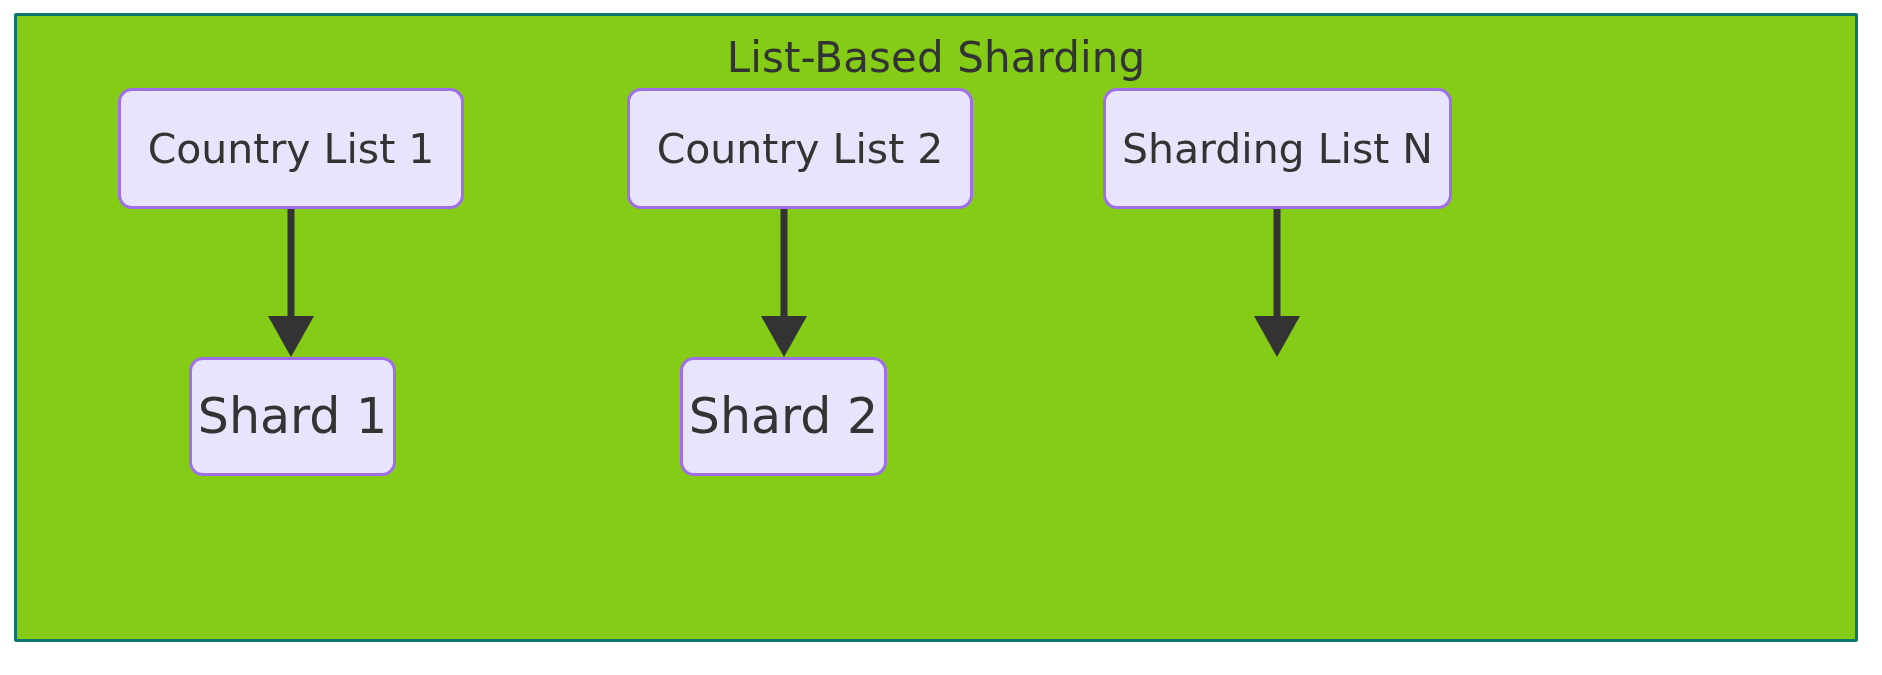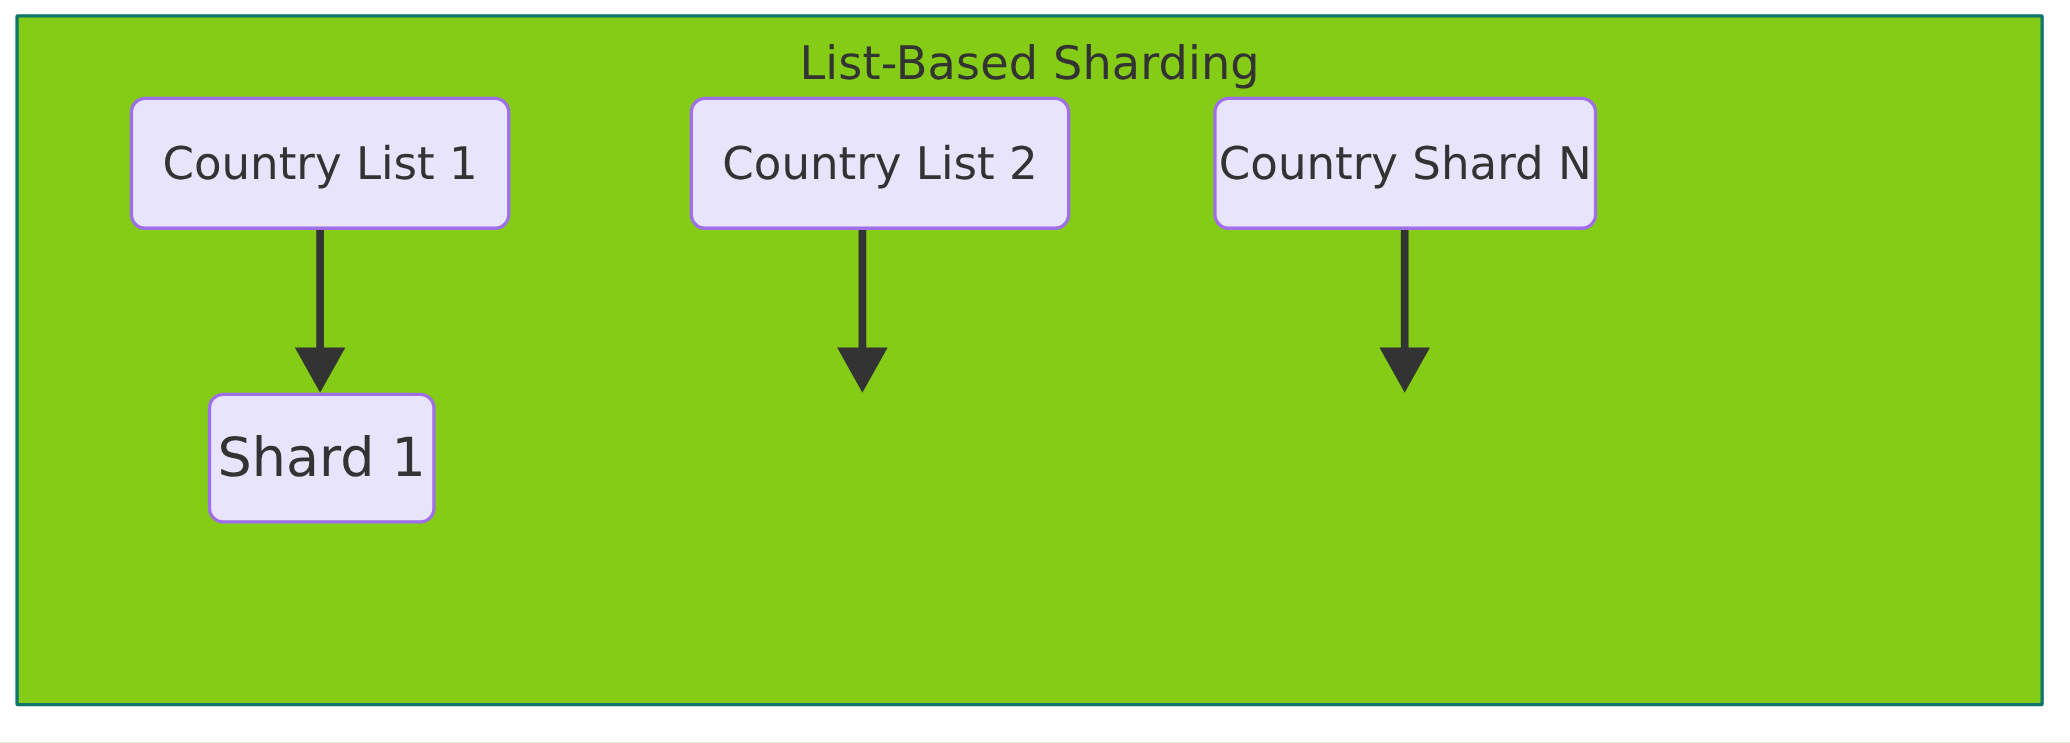--- a/index.html
+++ b/index.html
@@ -129,22 +129,25 @@
 
   <div id="node-country-list-1" class="node node-top">
     <span>Country List 1</span>
   </div>
 
   <div id="node-country-list-2" class="node node-top">
     <span>Country List 2</span>
   </div>
 
   <div id="node-country-list-n" class="node node-top">
-    <span>Country Shard N</span>
+    <span>Sharding List N</span>
   </div>
 
   <div id="node-shard-1" class="node node-bottom">
     <span>Shard 1</span>
   </div>
 
+  <div id="node-shard-2" class="node node-bottom">
+    <span>Shard 2</span>
+  </div>
 
 
 </div>
 
 </body></html>

